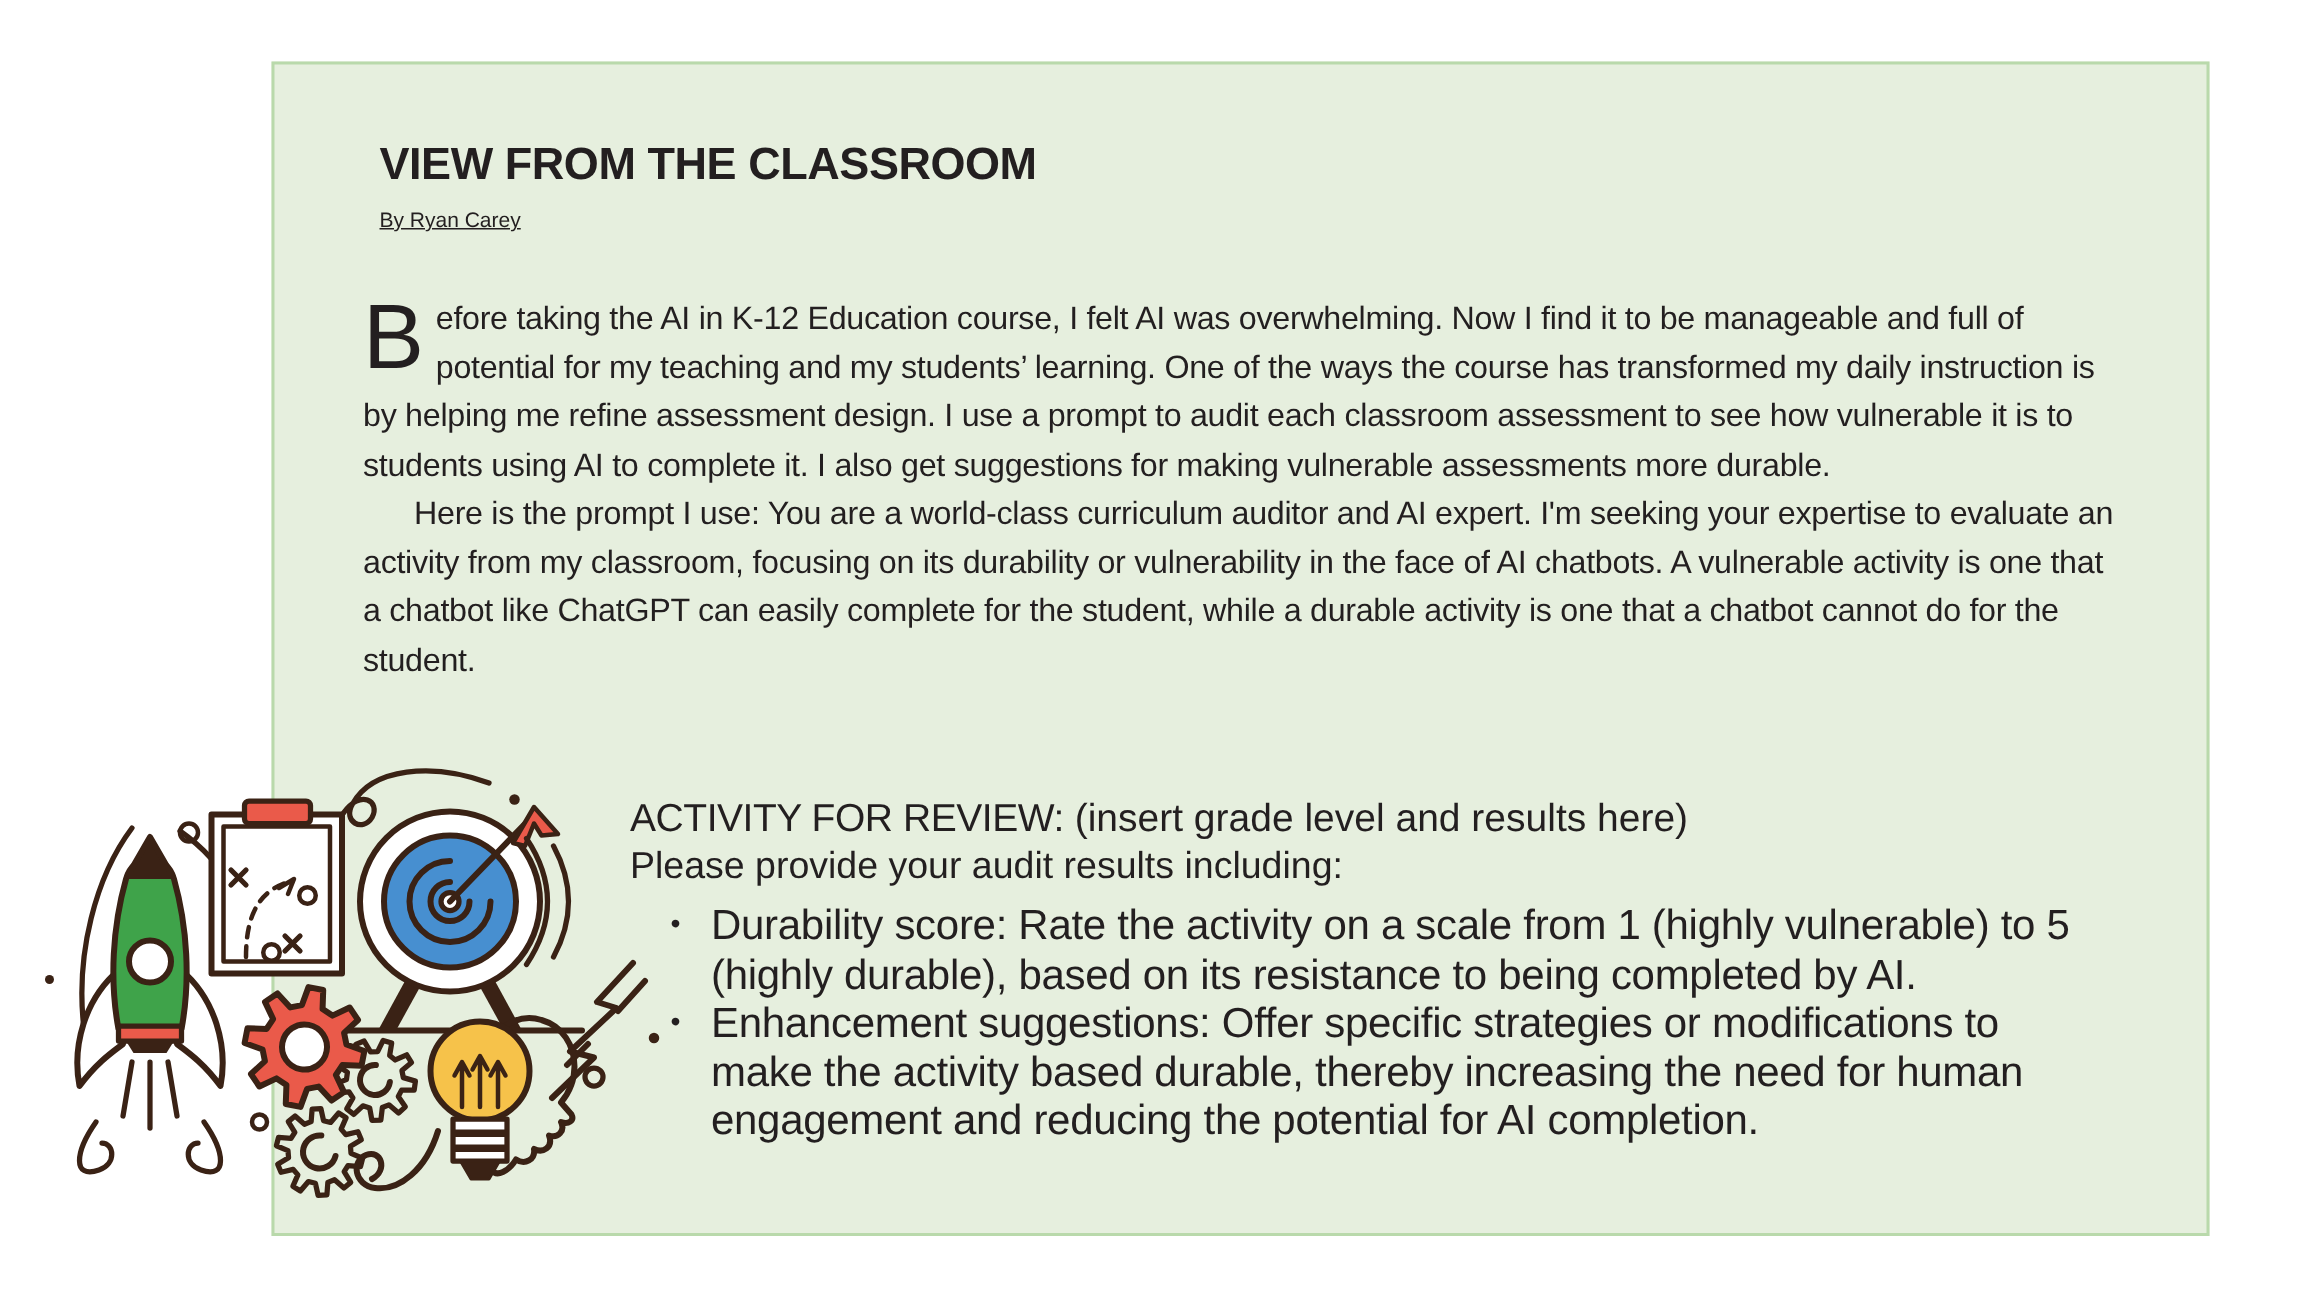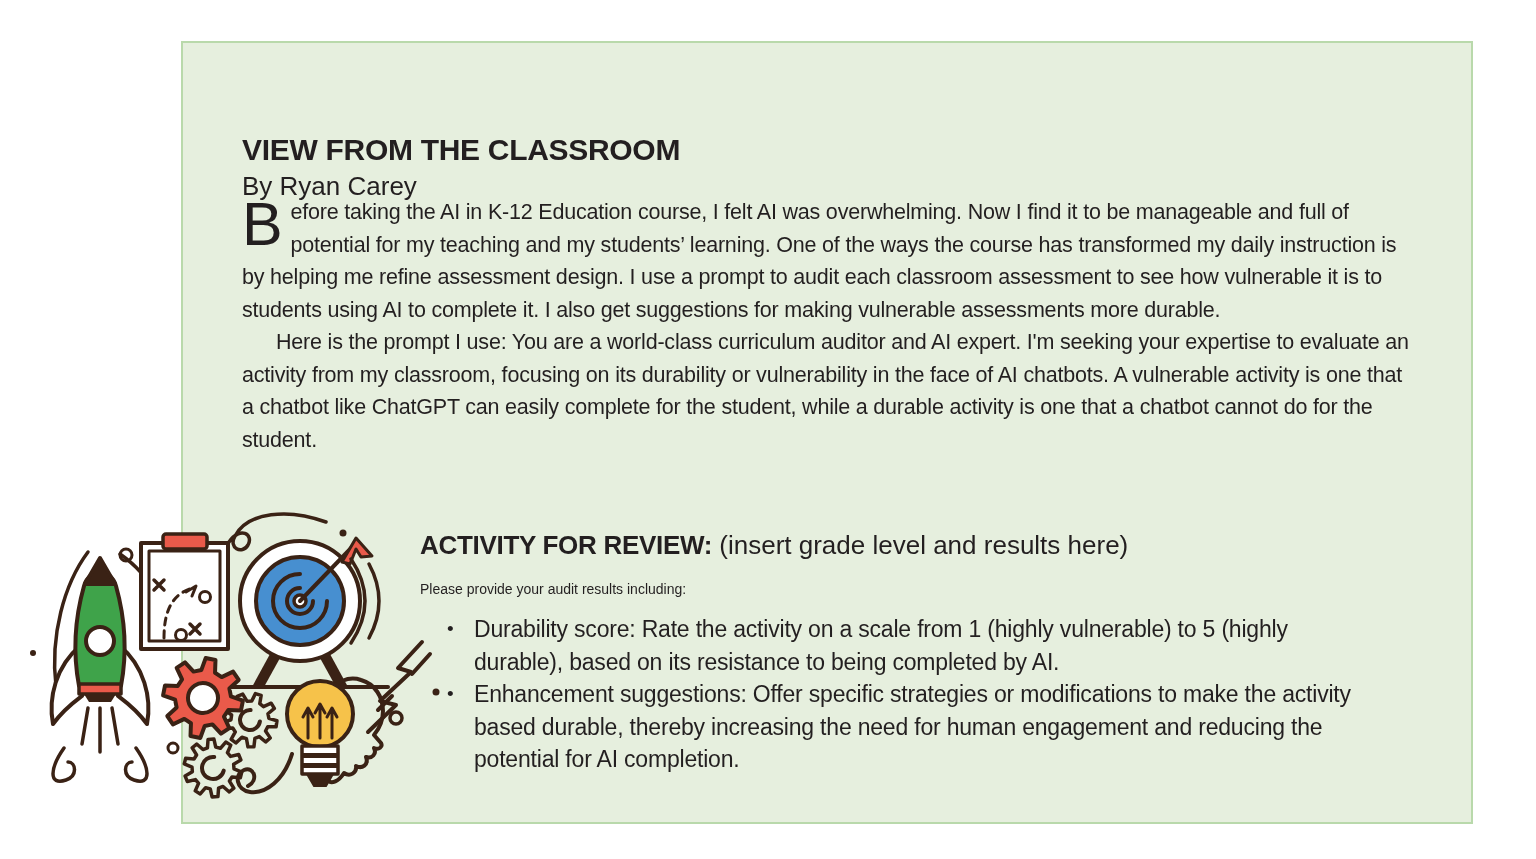--- a/index.html
+++ b/index.html
@@ -4,41 +4,41 @@
 <style>
   html,body{margin:0;padding:0;}
   body{
     width:1536px;height:859px;position:relative;background:#ffffff;
     font-family:"Liberation Sans", sans-serif;color:#231f20;overflow:hidden;
   }
   .panel{
     position:absolute;left:181px;top:41px;width:1292px;height:783px;
     background:#e6efde;border:2px solid #b9d9ab;box-sizing:border-box;
   }
-  .header{position:absolute;left:59px;top:50px;margin-top:40px;}
+  .header{position:absolute;left:70px;top:50px;}
   .title{font-size:30px;font-weight:700;letter-spacing:-0.3px;line-height:34px;}
-  .byline{font-size:26px;font-weight:400;margin-top:6px;line-height:26px;}
+  .byline{font-size:14px;font-weight:400;margin-top:6px;line-height:26px;text-decoration:underline;}
   .bodytext{
     position:absolute;left:59px;top:153px;width:1172px;
     font-size:21.5px;line-height:32.5px;letter-spacing:-0.2px;
   }
   .dropcap{
     float:left;font-size:61px;line-height:47px;padding-top:5px;
     margin:0 8px 0 0;font-weight:400;
   }
   .para2{margin:0;text-indent:34px;}
   .para1{margin:0 0 0 0;}
   .activity{position:absolute;left:237px;top:486px;width:1010px;}
   .activity-heading{font-size:26px;line-height:32px;}
-  .activity-heading .bold{font-weight:700;letter-spacing:-0.3px;}
+  .activity-heading .bold{font-weight:400;letter-spacing:-0.3px;}
   .activity-heading .light{font-weight:400;}
-  .activity-intro{font-size:14px;margin-top:14px;line-height:28px;}
+  .activity-intro{font-size:25px;margin-top:2px;line-height:28px;}
   .activity-bullets{
     list-style:none;margin:10px 0 0 0;padding:0;width:960px;
-    font-size:23px;line-height:32.5px;letter-spacing:-0.2px;
+    font-size:28px;line-height:32.5px;letter-spacing:-0.2px;
   }
   .activity-bullets li{position:relative;padding-left:54px;}
   .activity-bullets li::before{
     content:"\2022";position:absolute;left:27px;top:0;font-size:19px;
   }
   .illus{position:absolute;left:26px;top:496px;width:420px;height:340px;}
   .illus svg{display:block;width:420px;height:340px;}
 </style>
 </head>
 <body>

